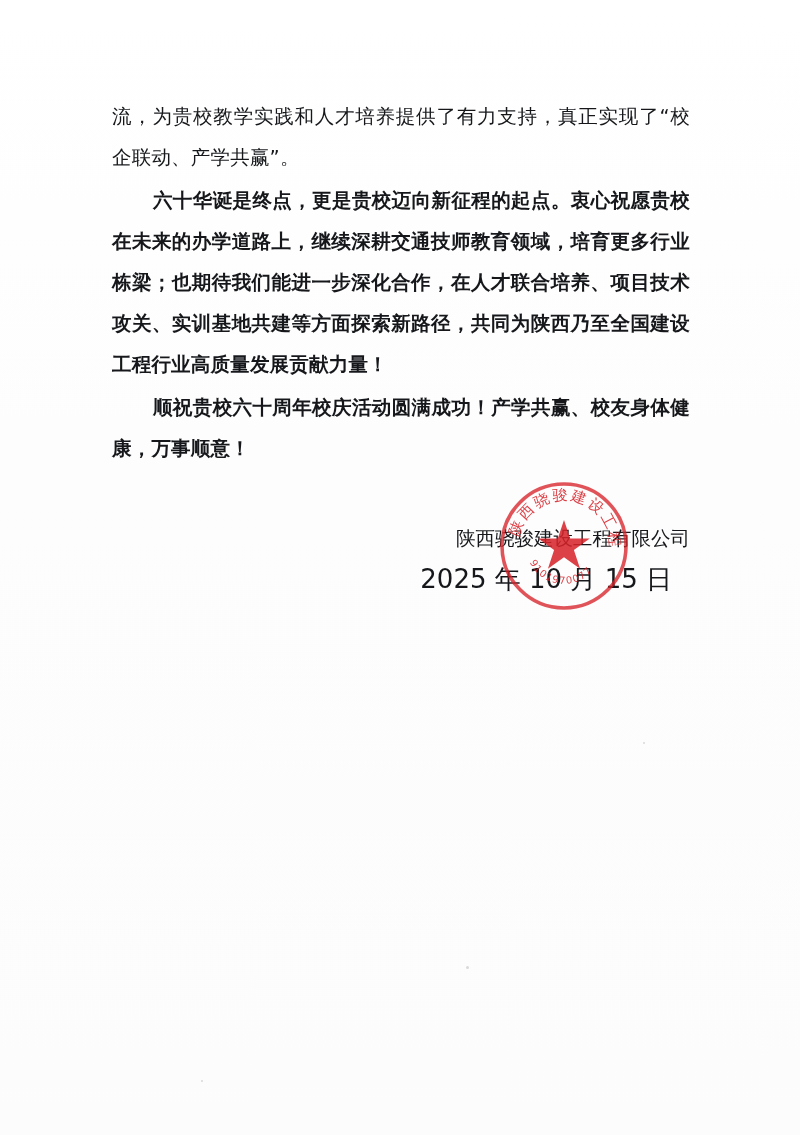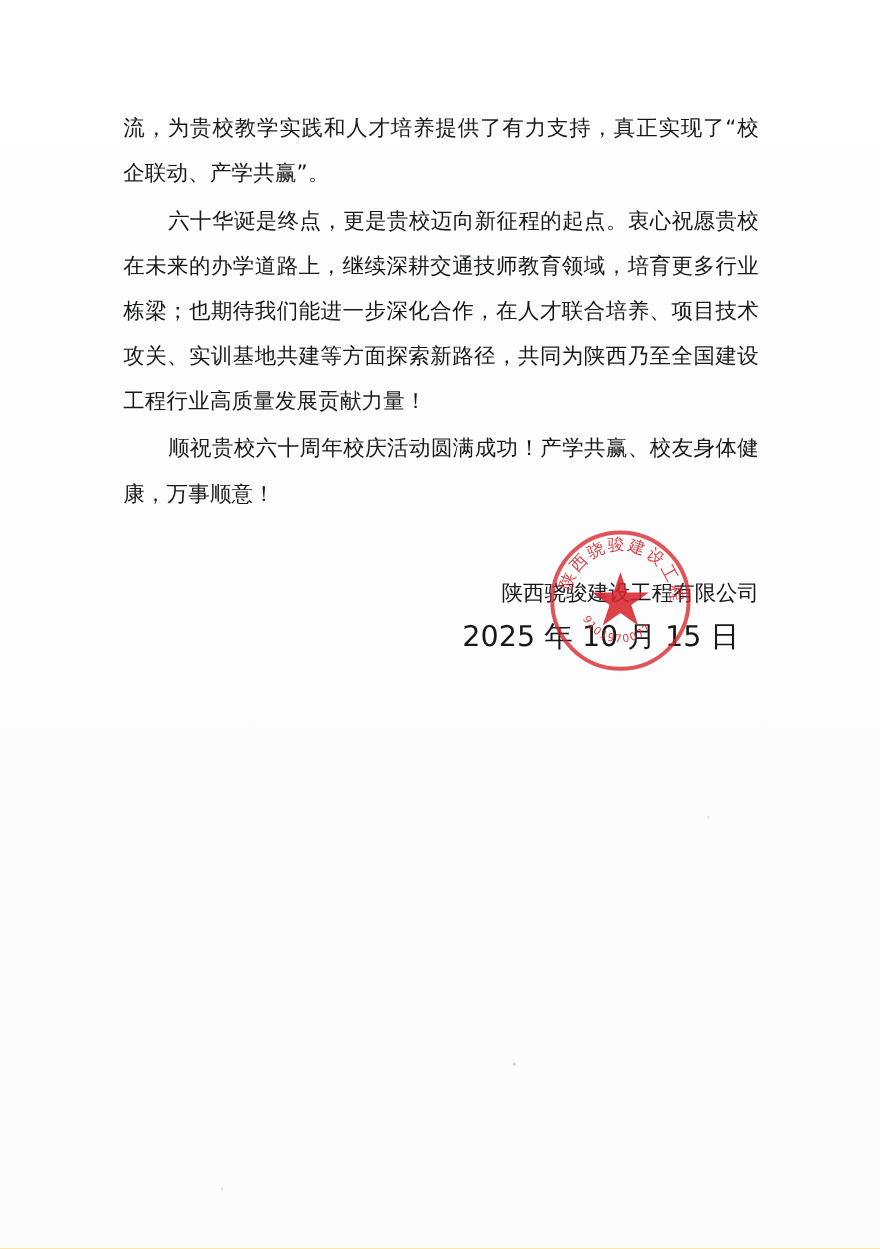--- a/index.html
+++ b/index.html
@@ -11,21 +11,21 @@
     width: 800px;
     height: 1135px;
     position: relative;
     font-family: "DejaVu Sans", "Liberation Sans", sans-serif;
     color: #1a1a1a;
     overflow: hidden;
   }
   #page {
     position: absolute;
     inset: 0;
-    background: #eab308;
+    background: #a16207;
   }
   
   #page::before {
     content: "";
     position: absolute;
     inset: 0;
     background: linear-gradient(180deg, #ffffff 0%, #fdfdfd 40%, #fcfcfc 100%);
     pointer-events: none;
   }
   .letter-body {
@@ -39,20 +39,21 @@
     line-height: 41px;
     letter-spacing: 0.2px;
     text-align: justify;
     text-justify: inter-character;
     margin: 0 0 2px 0;
     color: #15171a;
     font-family: "DejaVu Sans", "Liberation Sans", sans-serif;
   }
   .para.indent {
     text-indent: 2.1em;
+    font-weight: bold;
   }
   .signature-block {
     position: absolute;
     right: 110px;
     top: 518px;
     width: 320px;
     text-align: right;
   }
   .sig-line {
     font-size: 19.5px;

